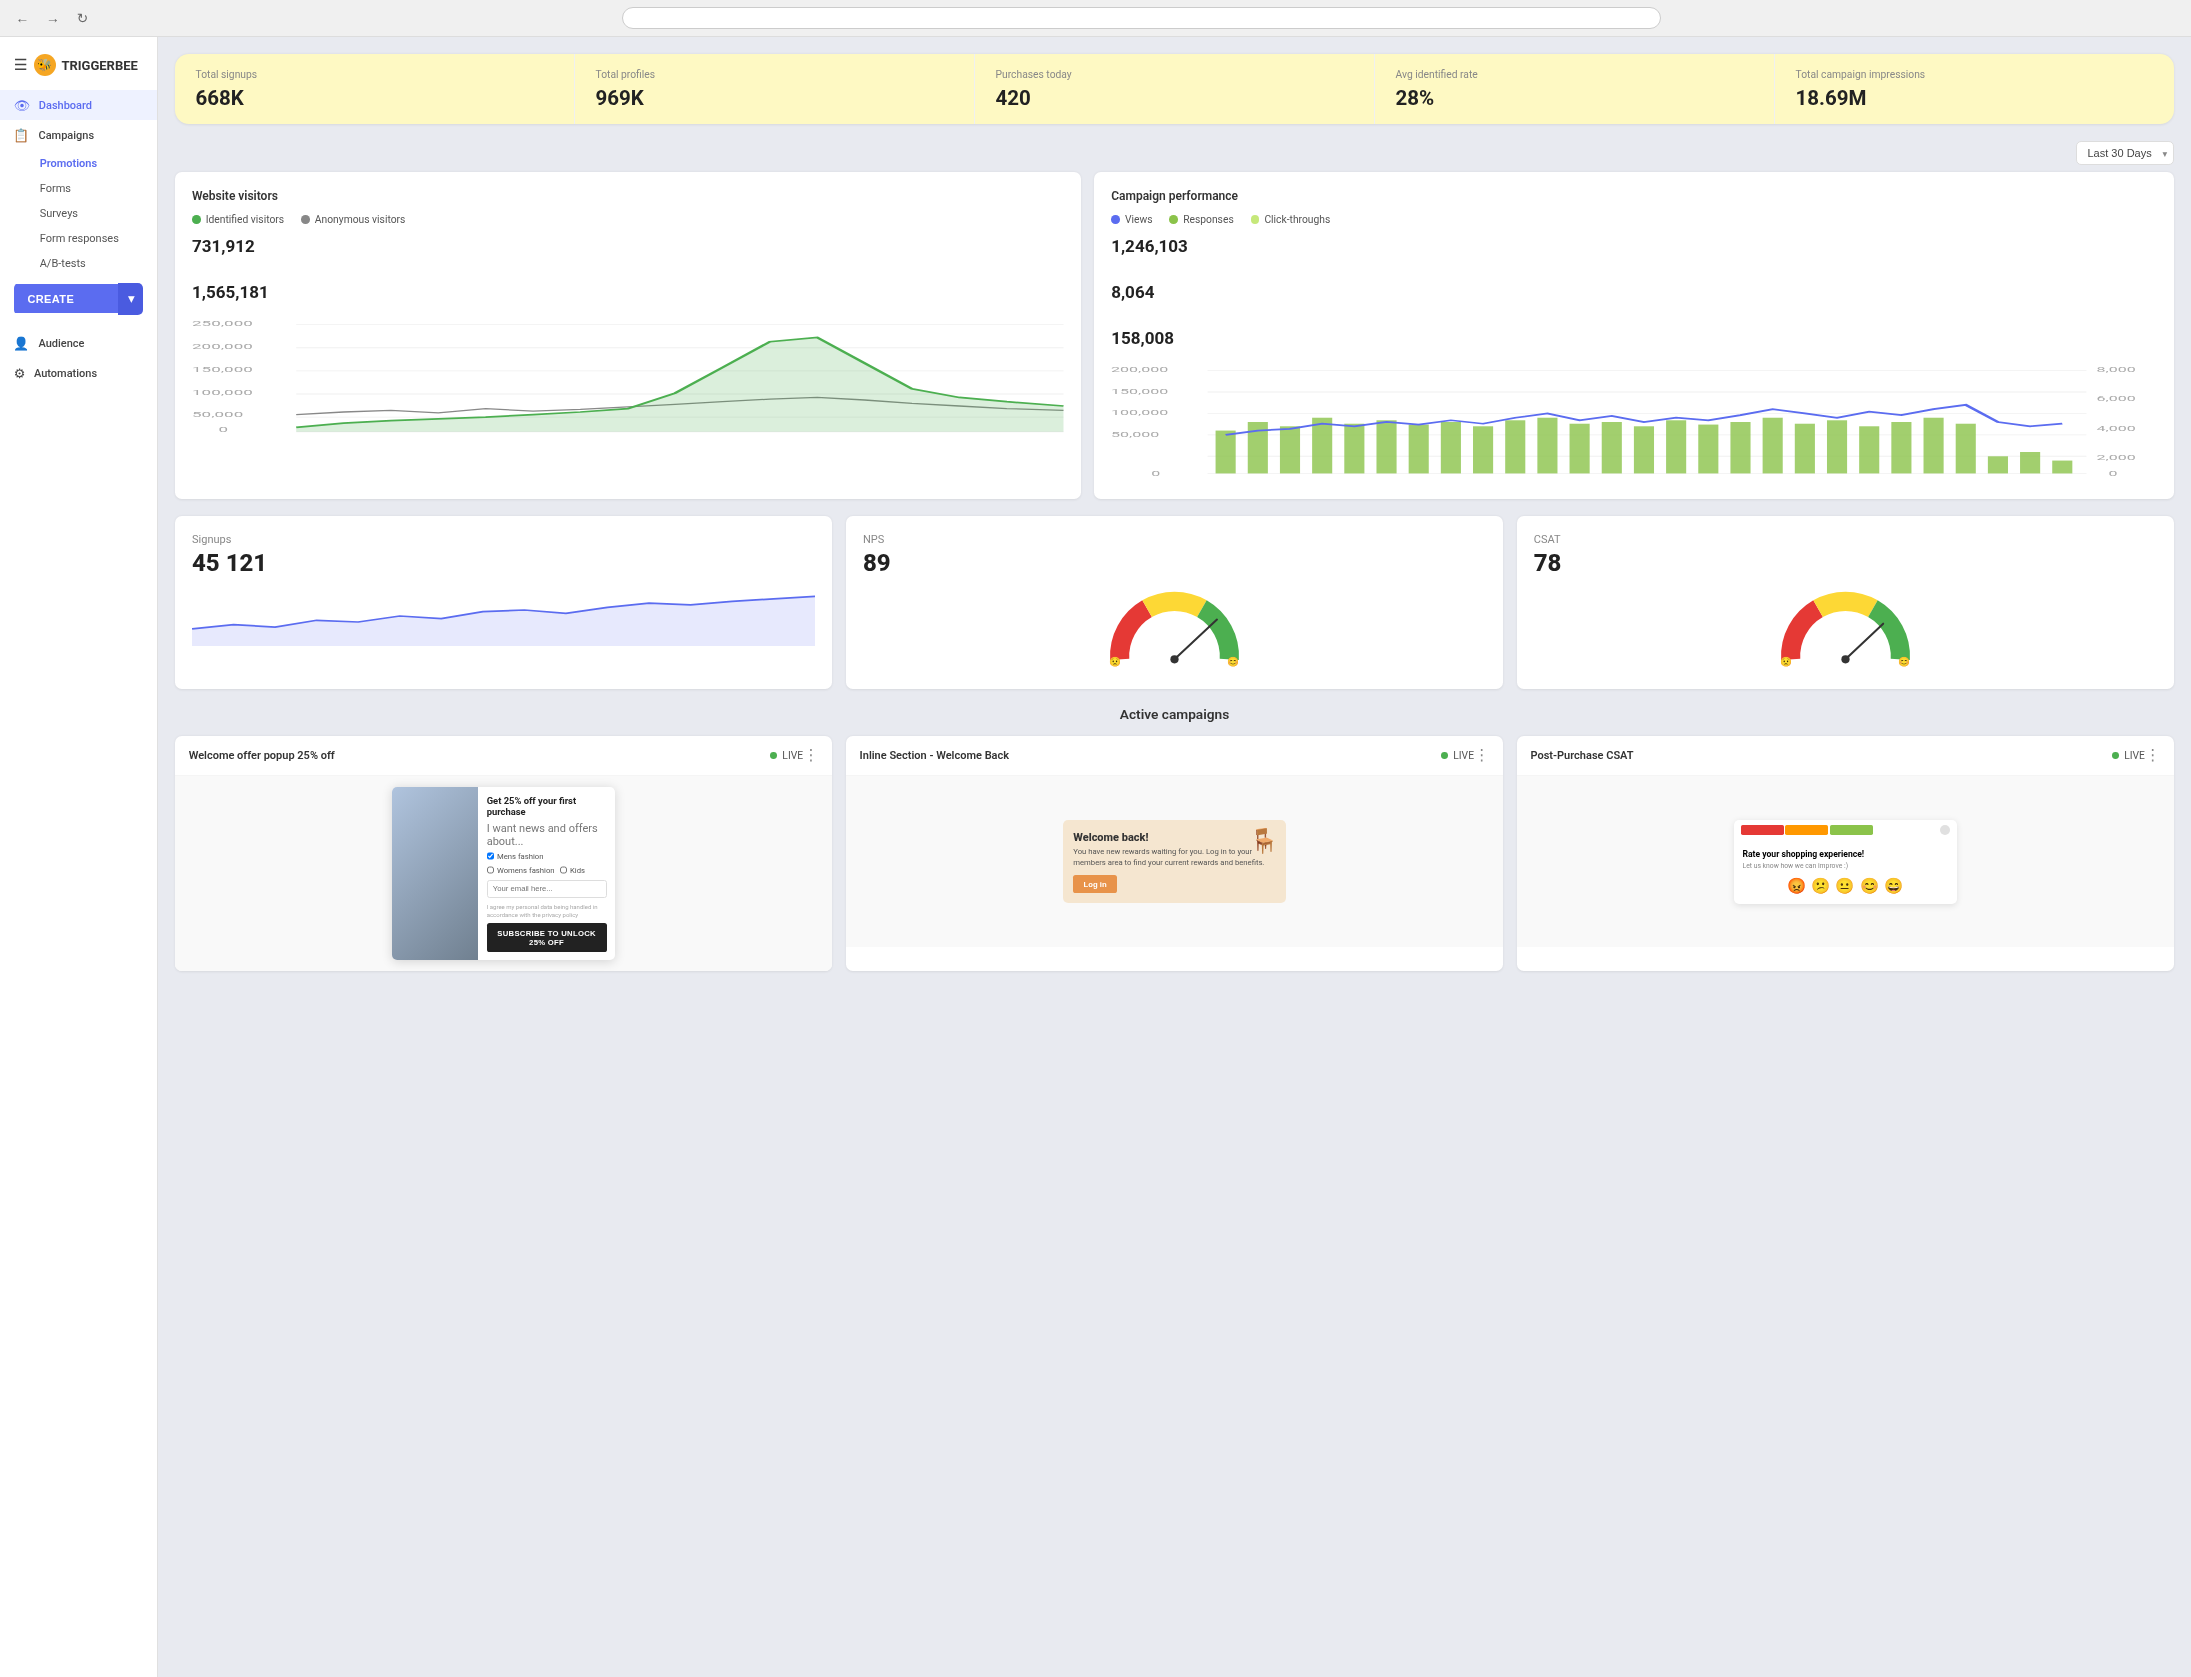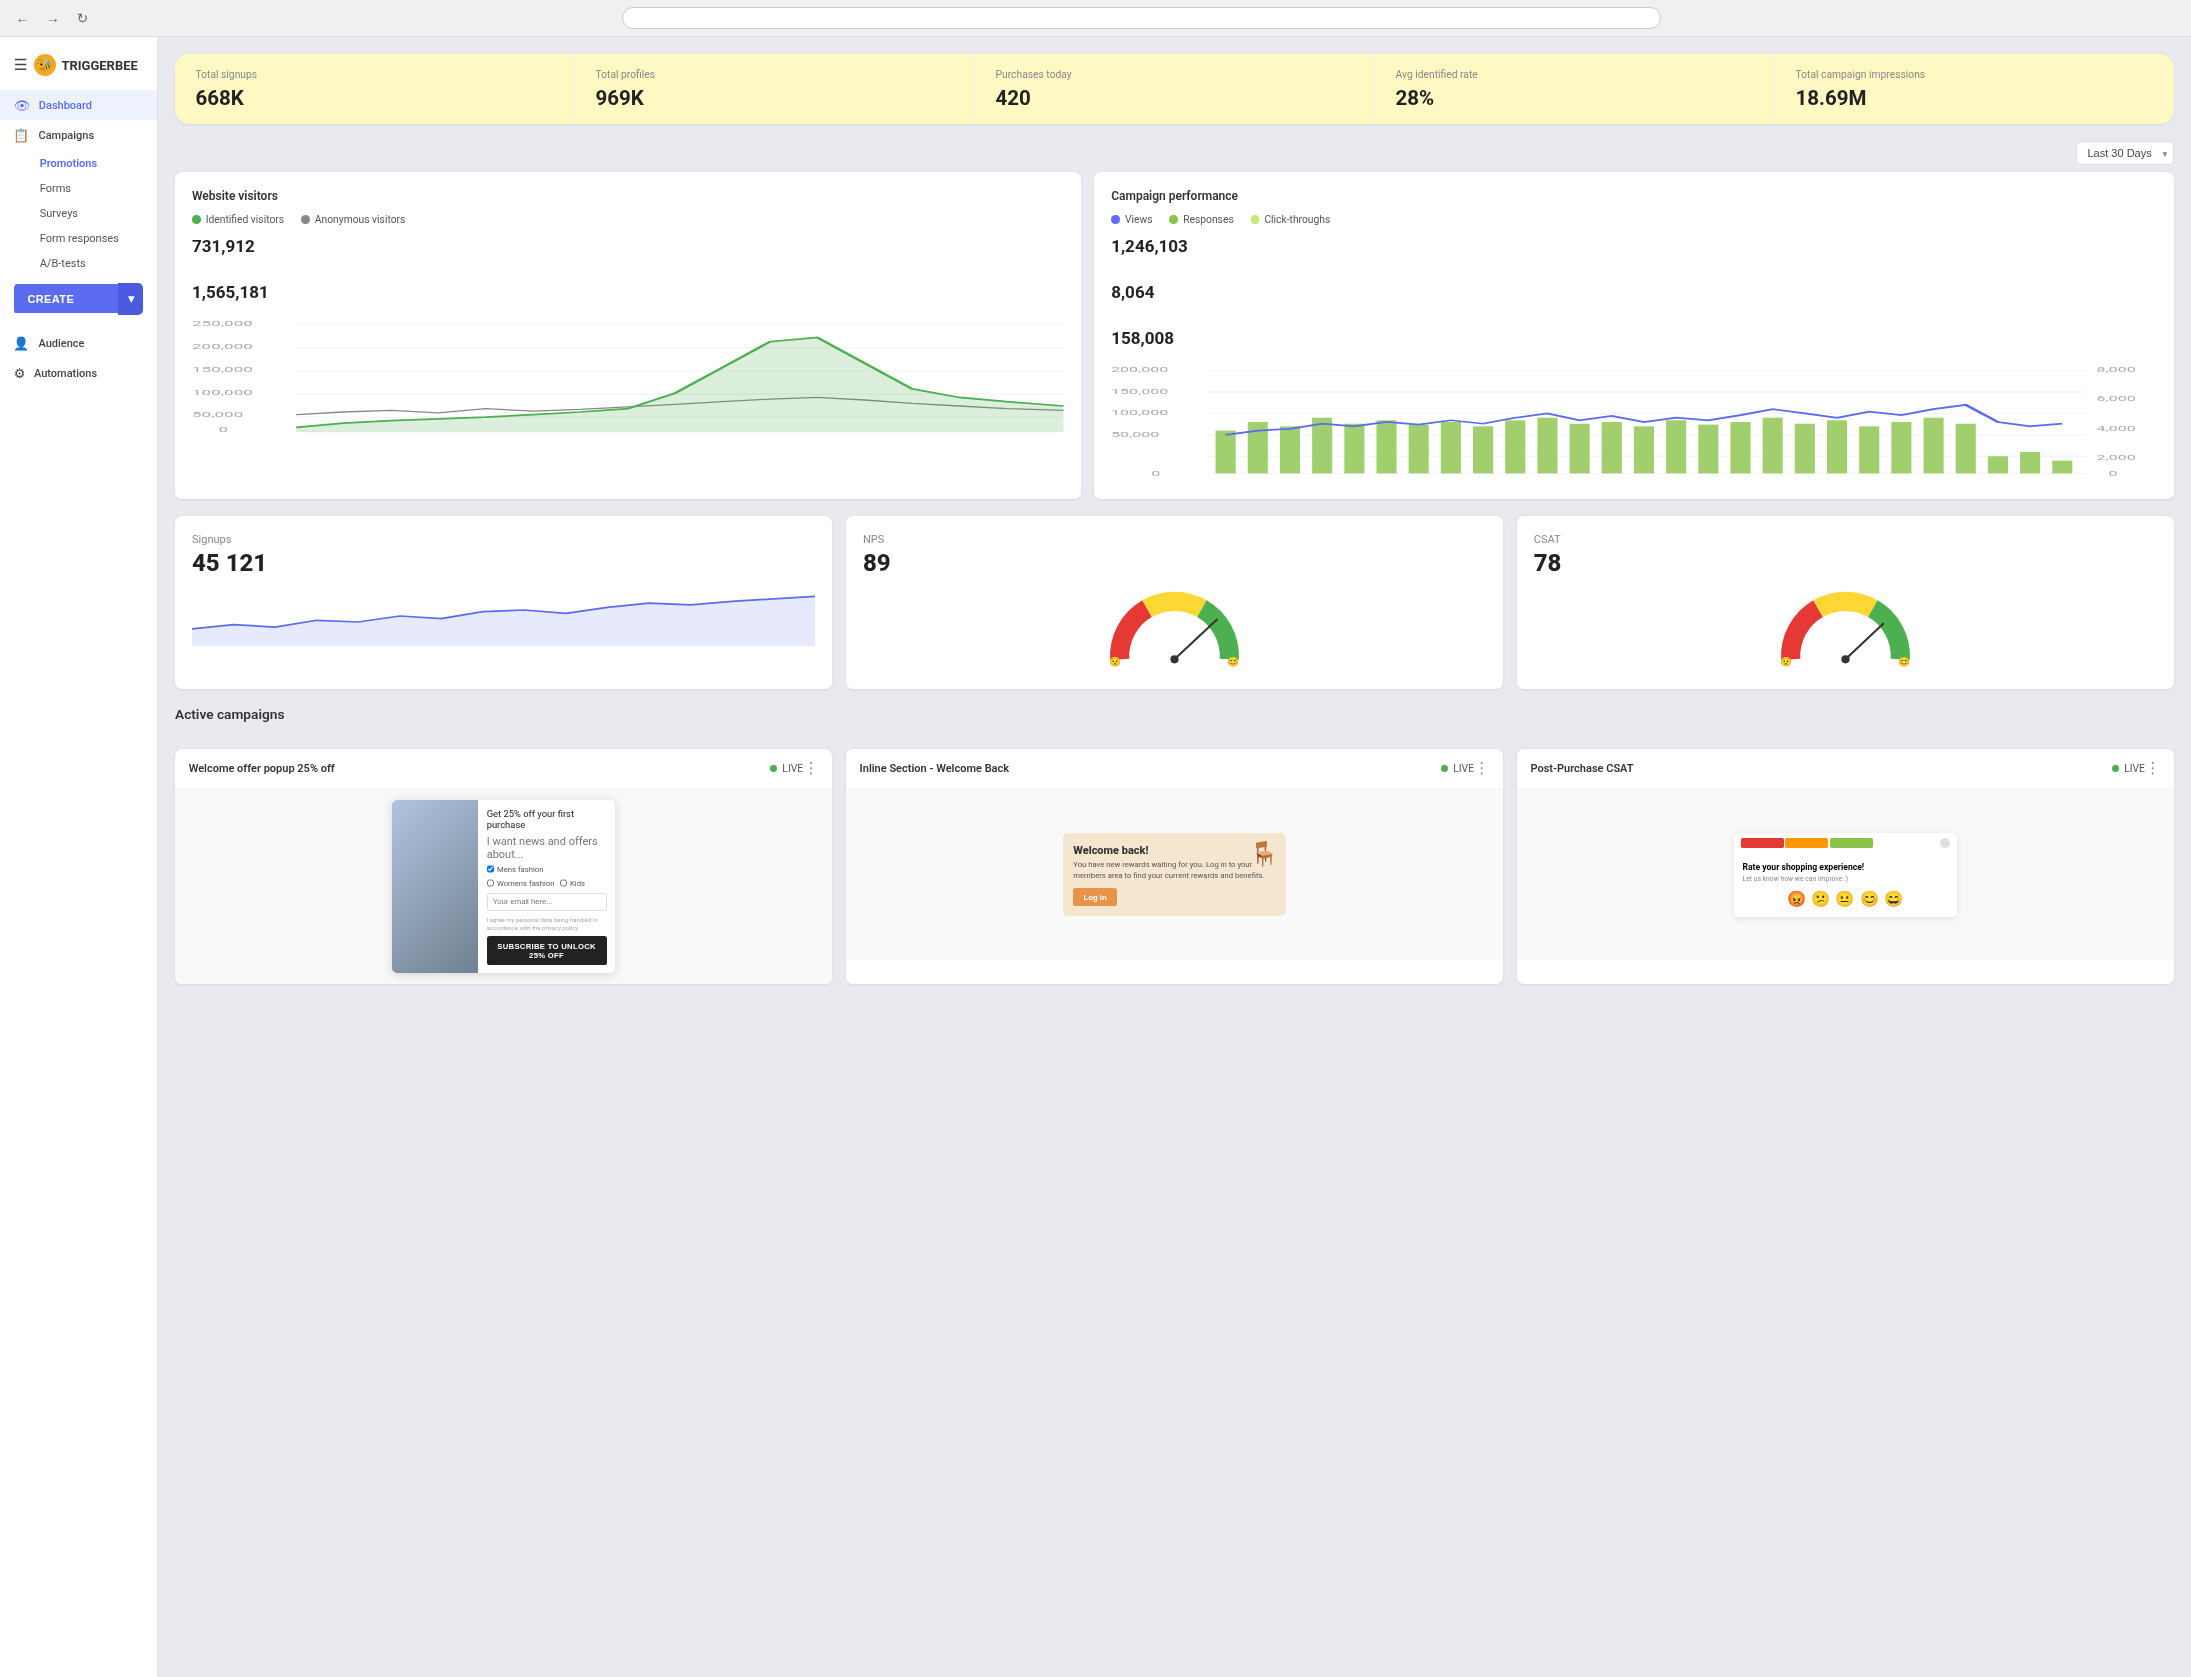--- a/index.html
+++ b/index.html
@@ -72,34 +72,34 @@
 
     
     .metrics-row { display: flex; gap: 13.7px; margin-bottom: 17px; }
     .metric-card { background: white; border-radius: 6.8px; padding: 17px; box-shadow: 0 0.9px 2.6px rgba(0,0,0,0.08); flex: 1; }
     .metric-title { font-size: 11px; color: #888; margin-bottom: 3.4px; }
     .metric-value { font-size: 24px; font-weight: 800; color: #222; margin-bottom: 8.6px; }
     .gauge-area { height: 86px; display: flex; justify-content: center; align-items: center; }
     .sparkline-area { height: 60px; }
 
     
-    .section-title { font-size: 13.7px; font-weight: 600; color: #333; margin-bottom: 27px; }
+    .section-title { font-size: 13.7px; font-weight: 600; color: #333; margin-bottom: 14px; text-align: center; }
     .campaigns-grid { display: flex; gap: 13.7px; }
     .campaign-card { background: white; border-radius: 6.8px; overflow: hidden; box-shadow: 0 0.9px 2.6px rgba(0,0,0,0.08); flex: 1; }
     .campaign-header { display: flex; align-items: center; justify-content: space-between; padding: 12px 13.7px; border-bottom: 0.9px solid #f5f5f5; }
     .campaign-title { font-size: 11px; font-weight: 600; color: #333; flex: 1; }
     .campaign-status { display: flex; align-items: center; gap: 5.1px; font-size: 10.3px; color: #555; }
     .live-dot { width: 6.8px; height: 6.8px; border-radius: 50%; background: #4caf50; }
     .campaign-menu { color: #888; cursor: pointer; font-size: 15.4px; line-height: 1; }
     .campaign-preview { padding: 10.3px; background: #f9f9f9; min-height: 171px; display: flex; align-items: center; justify-content: center; overflow: hidden; }
 
     
     .popup-mockup { width: 100%; max-width: 223px; background: white; border-radius: 5.1px; overflow: hidden; box-shadow: 0 1.7px 10.3px rgba(0,0,0,0.15); font-size: 8.6px; }
     .popup-content { padding: 8.6px; }
-    .popup-heading { font-size: 9.4px; font-weight: 400; color: #222; margin-bottom: 5.1px; }
+    .popup-heading { font-size: 9.4px; font-weight: 700; color: #222; margin-bottom: 5.1px; }
     .popup-checkbox-row { display: flex; gap: 5.1px; margin-bottom: 5.1px; }
     .popup-checkbox { display: flex; align-items: center; gap: 2.6px; font-size: 7.7px; color: #555; }
     .popup-checkbox input { width: 7.7px; height: 7.7px; }
     .popup-input { width: 100%; border: 0.9px solid #ddd; border-radius: 2.6px; padding: 3.4px 5.1px; font-size: 7.7px; margin-bottom: 5.1px; }
     .popup-disclaimer { font-size: 6px; color: #aaa; margin-bottom: 5.1px; line-height: 1.3; }
     .popup-cta { width: 100%; background: #222; color: white; border: none; border-radius: 2.6px; padding: 5.1px; font-size: 7.7px; font-weight: 700; cursor: pointer; letter-spacing: 0.3px; }
 
     .inline-mockup { width: 100%; max-width: 223px; background: #f5e6d0; border-radius: 5.1px; padding: 10.3px; font-size: 8.6px; position: relative; }
     .inline-title { font-size: 11px; font-weight: 800; color: #333; margin-bottom: 3.4px; }
     .inline-desc { font-size: 7.7px; color: #555; margin-bottom: 6.8px; line-height: 1.4; }

